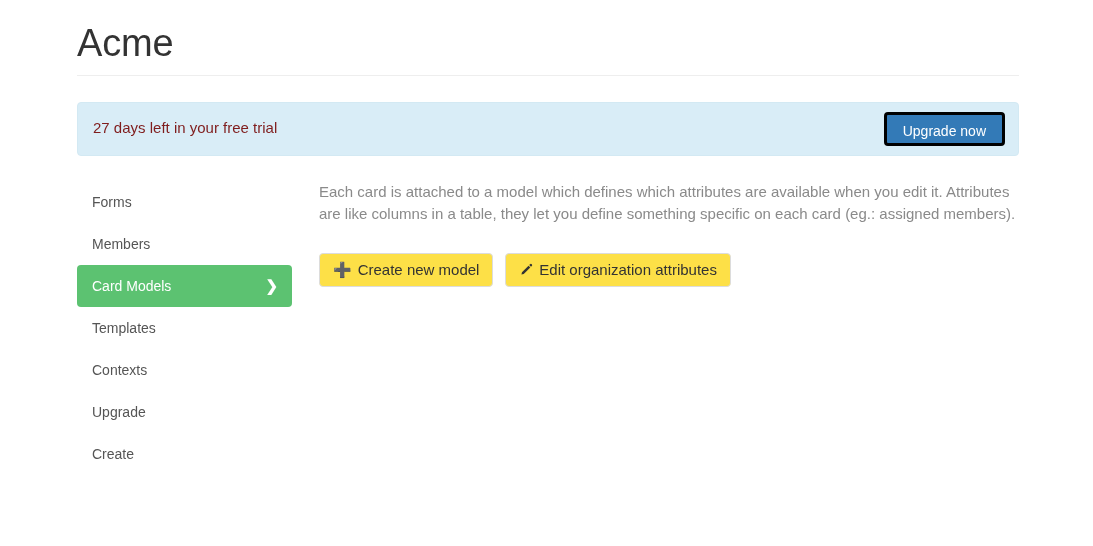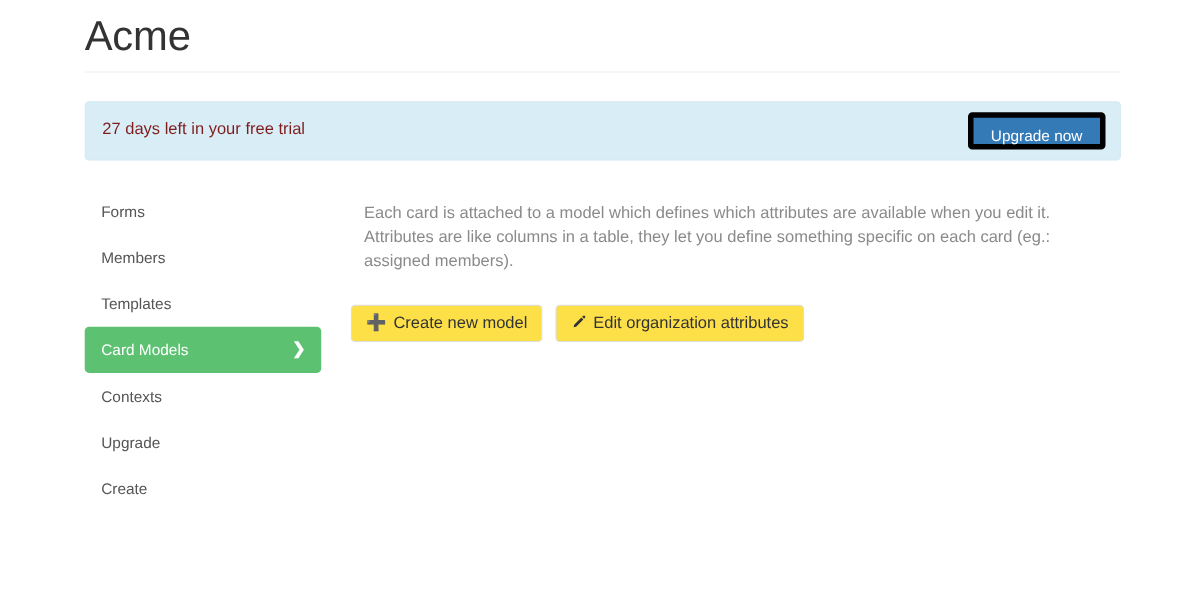--- a/index.html
+++ b/index.html
@@ -21,21 +21,21 @@
     height: 546px;
   }
   .container {
     position: absolute;
     left: 77px;
     top: 0;
     width: 942px;
   }
   
   .page-header {
-    padding-top: 12px;
+    padding-top: 22px;
     padding-bottom: 10px;
     margin-bottom: 0;
     border-bottom: 1px solid #eeeeee;
   }
   .page-title {
     margin: 0;
     font-size: 38px;
     line-height: 1.12;
     font-weight: normal;
     color: #333333;
@@ -58,21 +58,21 @@
     font-size: 15px;
     color: #7f1d1d;
   }
   .upgrade-btn {
     position: absolute;
     right: 13px;
     top: 9px;
     height: 34px;
     padding: 0 16px;
     background: #337ab7;
-    border: 5px solid #000000;
+    border: 3px solid #000000;
     border-radius: 4px;
     color: #ffffff;
     font-size: 14px;
     font-family: "Liberation Sans", sans-serif;
     line-height: 32px;
     cursor: pointer;
     white-space: nowrap;
   }
   
   .body-row {
@@ -112,21 +112,21 @@
     color: #ffffff;
   }
   
   .main {
     position: absolute;
     left: 242px;
     top: 0;
     width: 700px;
   }
   .lead-text {
-    margin: 12px;
+    margin: 0;
     font-size: 15px;
     line-height: 22px;
     color: #8a8a8a;
   }
   .btn-row {
     margin-top: 28px;
     white-space: nowrap;
   }
   .btn-default {
     display: inline-block;
@@ -174,26 +174,26 @@
 
     <div class="body-row">
 
       <nav class="sidebar">
         <a class="nav-item" href="#">
           <span>Forms</span>
         </a>
         <a class="nav-item" href="#">
           <span>Members</span>
         </a>
-        <a class="nav-item" href="#">
-          <span>Templates</span>
-        </a>
         <a class="nav-item active" href="#">
           <span>Card Models</span>
           <span class="nav-chevron">❯</span>
+        </a>
+        <a class="nav-item" href="#">
+          <span>Templates</span>
         </a>
         <a class="nav-item" href="#">
           <span>Contexts</span>
         </a>
         <a class="nav-item" href="#">
           <span>Upgrade</span>
         </a>
         <a class="nav-item" href="#">
           <span>Create</span>
         </a>

